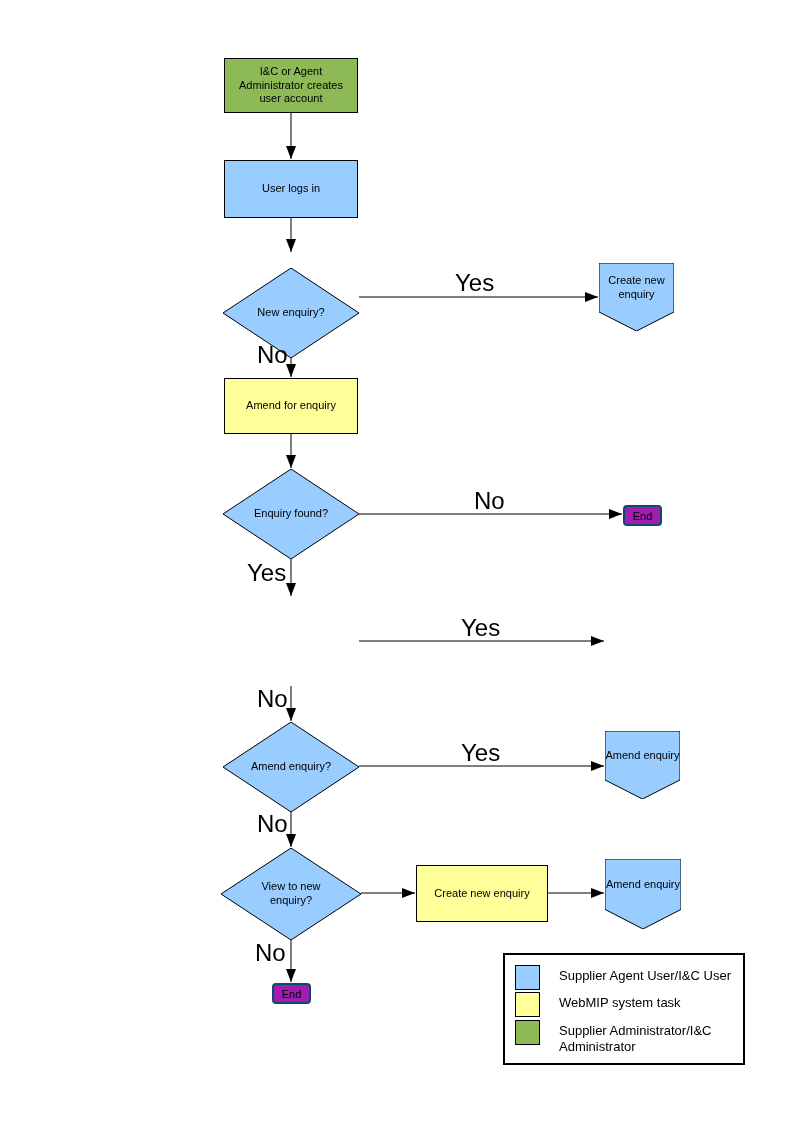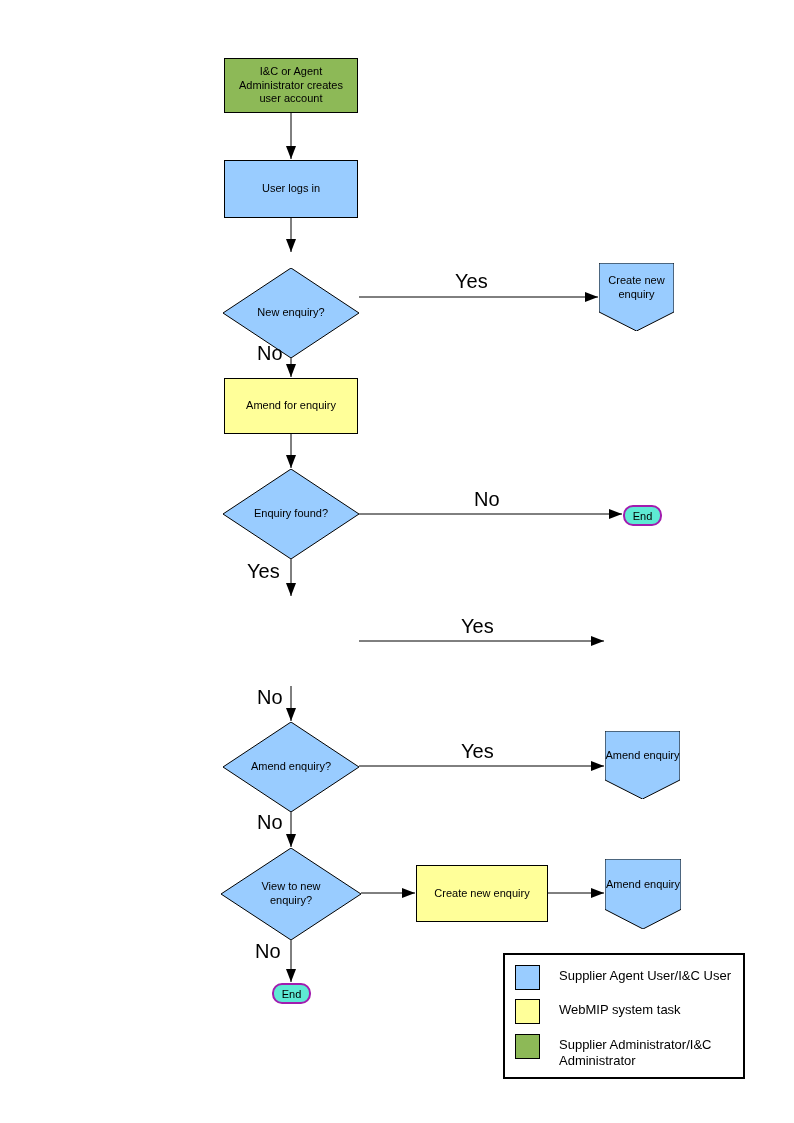--- a/index.html
+++ b/index.html
@@ -24,30 +24,30 @@
   .fill-admin{background:#8DB957;}
   .shape-svg{position:absolute;left:0;top:0;width:100%;height:100%;display:block;}
   .shape-label{
     position:absolute;left:0;top:0;width:100%;height:100%;
     display:flex;align-items:center;justify-content:center;
     text-align:center;font-size:11px;line-height:1.25;
   }
   .pentagon .shape-label{height:74%;}
   .diamond .shape-label{padding:0 24px;box-sizing:border-box;}
   .stadium{
-    background:#5eead4;border:2px solid #a21caf;border-radius:10px;
+    background:#a21caf;border:2px solid #0c4a6e;border-radius:4px;
     display:flex;align-items:center;justify-content:center;
     font-size:11px;
   }
   .edge-label{
-    position:absolute;font-size:20px;line-height:1;
+    position:absolute;font-size:24px;line-height:1;
     white-space:nowrap;letter-spacing:0px;
   }
   .legend{
-    position:absolute;left:503px;top:953px;width:242px;height:126px;
+    position:absolute;left:503px;top:953px;width:242px;height:112px;
     border:2px solid #000;box-sizing:border-box;
     display:flex;flex-direction:column;justify-content:space-between;
     padding:10px 0 8px 10px;
   }
   .legend-row{display:flex;align-items:flex-start;}
   .legend-swatch{
     width:23px;height:23px;border:1px solid #000;flex:0 0 auto;
     margin-top:0px;
   }
   .legend-label{

